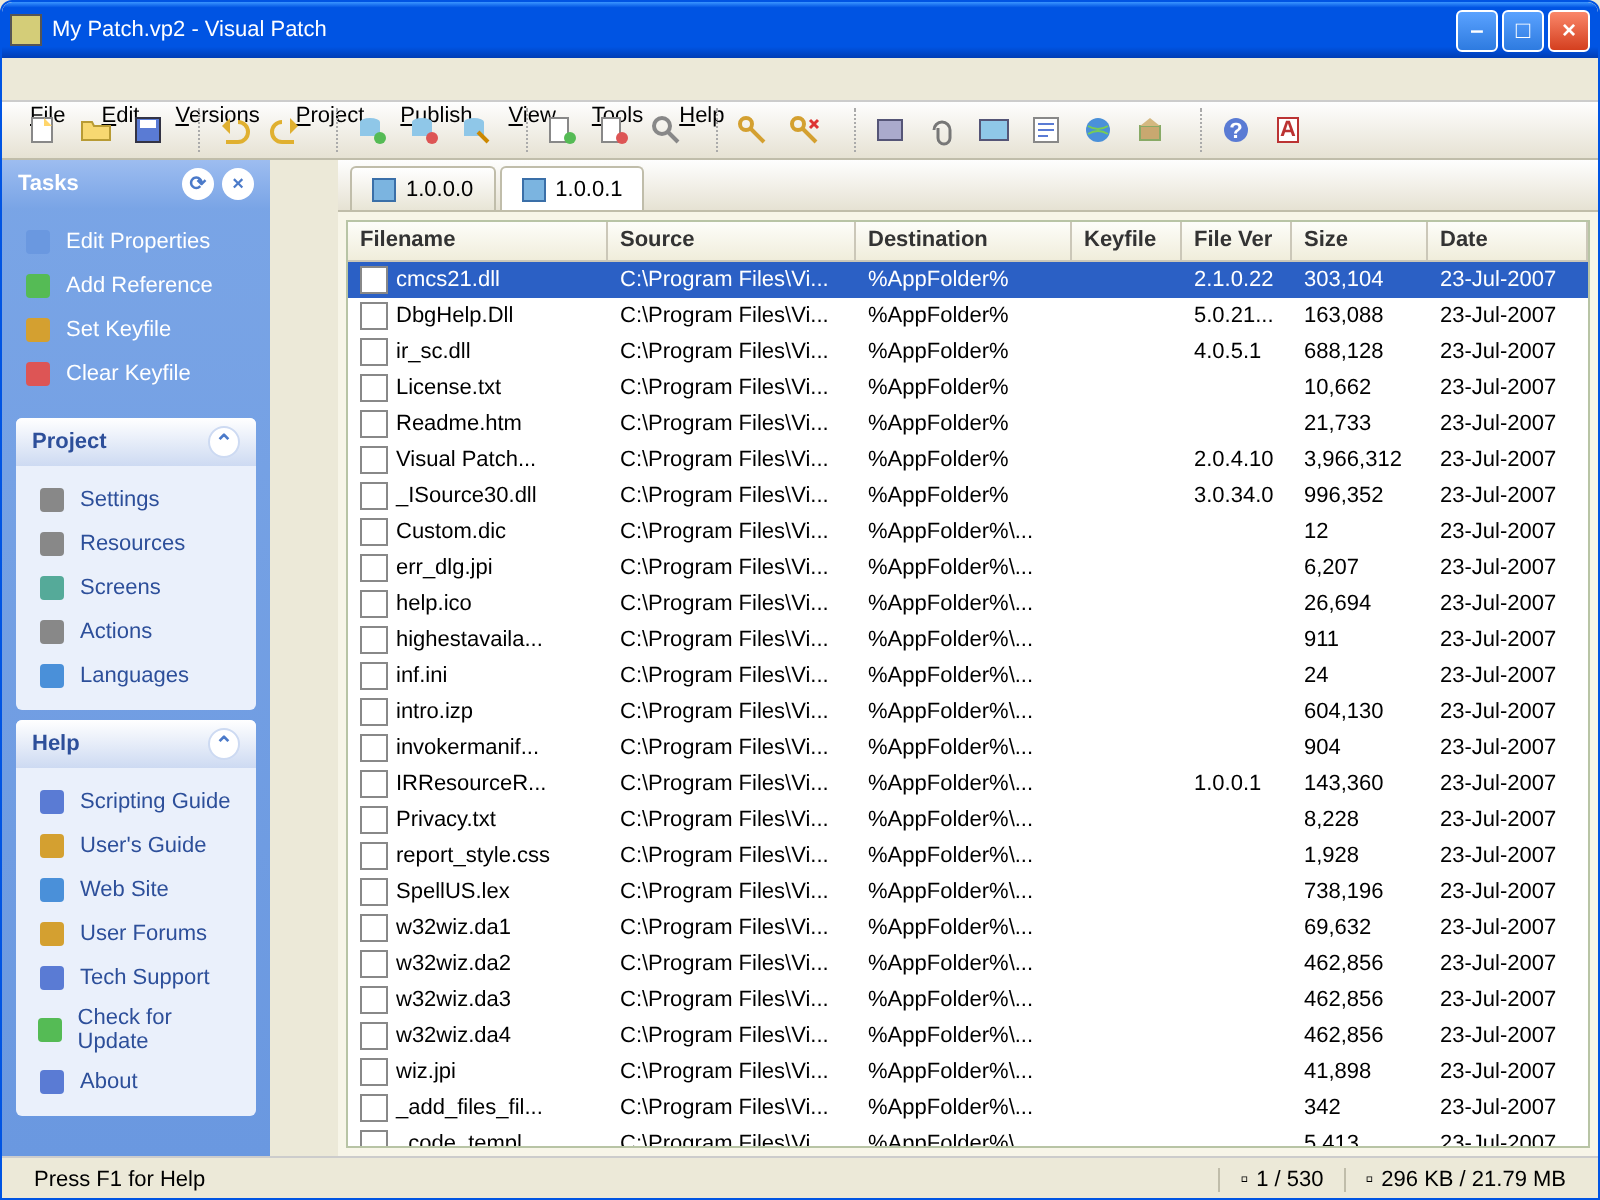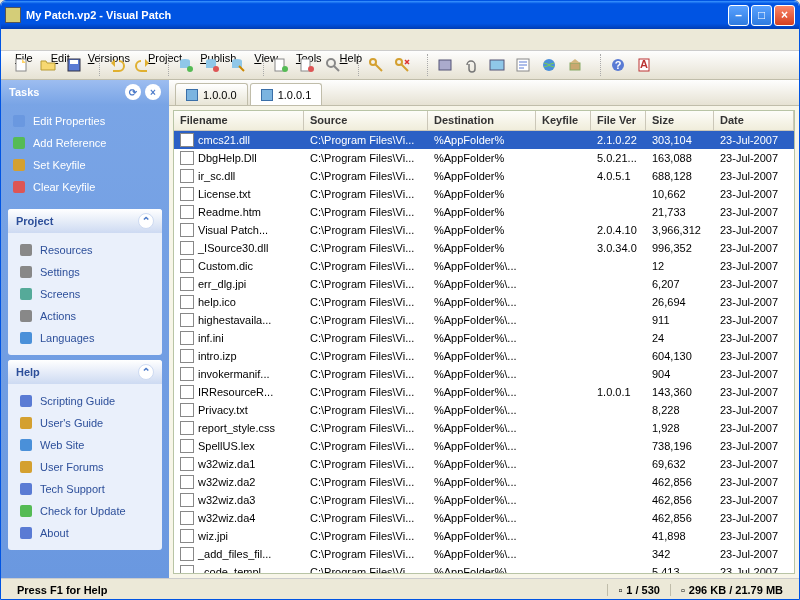--- a/index.html
+++ b/index.html
@@ -1,32 +1,32 @@
 <!DOCTYPE html>
 <html><head>
 <meta charset="utf-8">
 <style>
 * { margin:0; padding:0; box-sizing:border-box; font-family:Tahoma,sans-serif; font-size:11px; }
 body { background:#ece9d8; width:800px; height:600px; overflow:hidden; border:1px solid #0054e3; border-radius:6px 6px 0 0; }
 .titlebar { height:28px; background:linear-gradient(#3a95ff,#0054e3 10%,#0054e3 80%,#003db5); display:flex; align-items:center; padding:0 4px; border-radius:5px 5px 0 0; }
 .titlebar .ticon { width:16px; height:16px; background:#d4cd78; border:1px solid #555; margin-right:5px; }
-.titlebar .title { color:#fff; font-weight:bold; flex:1; }
+.titlebar .title { color:#fff; font-weight:normal; flex:1; }
 .winbtn { width:21px; height:21px; margin-left:2px; border-radius:3px; display:flex; align-items:center; justify-content:center; font-weight:bold; color:#fff; font-size:12px; border:1px solid #fff; }
 .winbtn.min { background:linear-gradient(#5aa2ff,#2e7be0); }
 .winbtn.max { background:linear-gradient(#5aa2ff,#2e7be0); }
 .winbtn.close { background:linear-gradient(#fa876a,#d43f1f); }
 .menubar { height:22px; background:#ece9d8; display:flex; align-items:center; padding:2px 6px; gap:2px; border-bottom:1px solid #ccc; }
 .menubar span { padding:3px 8px; cursor:default;margin-top:36px; }
 .menubar span:first-letter { text-decoration:underline; }
 .toolbars { background:linear-gradient(#fefefe,#e6e2d3); padding:3px 4px; display:flex; gap:14px; border-bottom:1px solid #c0bdaa; }
 .tbgroup { display:flex; gap:4px; padding-left:6px; border-left:1px dotted #aaa; }
 .tbgroup:first-child { border-left:none; }
 .tbtn { width:22px; height:22px; display:flex; align-items:center; justify-content:center; border-radius:2px; cursor:default; }
 .tbtn svg { width:16px; height:16px; }
-.content { display:flex; height:498px; }
+.content { display:flex; height:498px;gap:34px; }
 .sidebar { width:200px; background:linear-gradient(#7aa5e6,#6a98e0); padding:0; overflow:hidden; }
 .sidehdr { height:24px; background:linear-gradient(#9dbdf0,#7aa5e6); display:flex; align-items:center; padding:0 8px; color:#fff; font-weight:bold; }
 .sidehdr .circ { width:16px; height:16px; border-radius:50%; background:#fff; color:#4b7ac9; display:flex; align-items:center; justify-content:center; font-size:10px; margin-left:auto; }
 .panel { background:#eaf0fb; margin:5px 7px; border-radius:3px; }
 .panelhdr { height:24px; background:linear-gradient(#fff,#cddaf2); border-radius:3px 3px 0 0; display:flex; align-items:center; padding:0 8px; color:#2d4f9a; font-weight:bold; }
 .panelhdr .chev { margin-left:auto; color:#4b7ac9; width:16px;height:16px;border-radius:50%;background:#fff;display:flex;align-items:center;justify-content:center;border:1px solid #cddaf2;}
 .panelbody { padding:6px 4px; }
 .pitm { display:flex; align-items:center; gap:6px; padding:3px 6px; color:#2d4f9a; cursor:default; }
 .pitm .ic { width:16px; height:16px; display:flex; align-items:center; justify-content:center; }
 .main { flex:1; display:flex; flex-direction:column; background:#f7f5e8; }
@@ -37,21 +37,21 @@
 .grid { flex:1; background:#fff; margin:4px; border:1px solid #b8c4a5; overflow:hidden; display:flex; flex-direction:column; }
 .gridhead { display:flex; height:20px; background:linear-gradient(#fdfdf9,#f0eddb); border-bottom:1px solid #cbc7b8; }
 .gh { padding:3px 6px; border-right:1px solid #cbc7b8; font-weight:bold; color:#333; overflow:hidden; white-space:nowrap; }
 .gridbody { flex:1; overflow-y:scroll; }
 .row { display:flex; height:18px; align-items:center; }
 .row.sel { background:#2b60c5; color:#fff;text-align:right; }
 .cell { padding:1px 6px; overflow:hidden; white-space:nowrap; text-overflow:ellipsis; display:flex; align-items:center; gap:4px; }
 .fic { width:14px; height:14px; flex-shrink:0; background:#fff; border:1px solid #888; font-size:8px; display:flex; align-items:center; justify-content:center; }
 .c0{width:130px}.c1{width:124px}.c2{width:108px}.c3{width:55px}.c4{width:55px}.c5{width:68px}.c6{width:80px}
 .statusbar { height:22px; background:#ece9d8; border-top:1px solid #ccc; display:flex; align-items:center; padding:0 6px; font-size:11px; }
-.statusbar .sec { padding:0 10px; border-left:1px solid #c0bdaa; display:flex; align-items:center; gap:4px;font-weight:bold; }
+.statusbar .sec { padding:0 10px; border-left:1px solid #c0bdaa; display:flex; align-items:center; gap:4px; }
 .statusbar .sec:first-child { border-left:none; flex:1; }
 </style>
 </head>
 <body>
 
 <div class="titlebar">
   <div class="ticon"></div>
   <div class="title">My Patch.vp2 - Visual Patch</div>
   <div class="winbtn min">–</div>
   <div class="winbtn max">□</div>
@@ -259,29 +259,29 @@
           <span>Project</span>
           <div class="chev">⌃</div>
         </div>
       <div class="panelbody" id="proj">
           <div class="pitm" style="">
             <div class="ic">
               <svg width="14" height="14">
                 <rect x="1" y="1" width="12" height="12" rx="2" fill="#888"></rect>
               </svg>
             </div>
+            <span>Settings</span>
+          </div>
+          <div class="pitm" style="">
+            <div class="ic">
+              <svg width="14" height="14">
+                <rect x="1" y="1" width="12" height="12" rx="2" fill="#888"></rect>
+              </svg>
+            </div>
             <span>Resources</span>
-          </div>
-          <div class="pitm" style="">
-            <div class="ic">
-              <svg width="14" height="14">
-                <rect x="1" y="1" width="12" height="12" rx="2" fill="#888"></rect>
-              </svg>
-            </div>
-            <span>Settings</span>
           </div>
           <div class="pitm" style="">
             <div class="ic">
               <svg width="14" height="14">
                 <rect x="1" y="1" width="12" height="12" rx="2" fill="#5a9"></rect>
               </svg>
             </div>
             <span>Screens</span>
           </div>
           <div class="pitm" style="">

